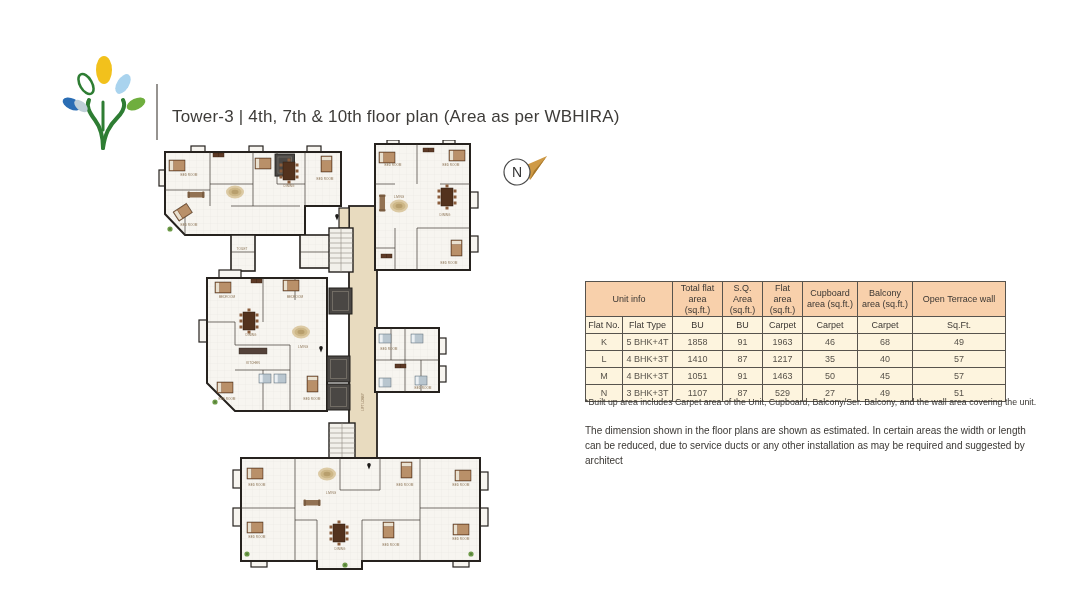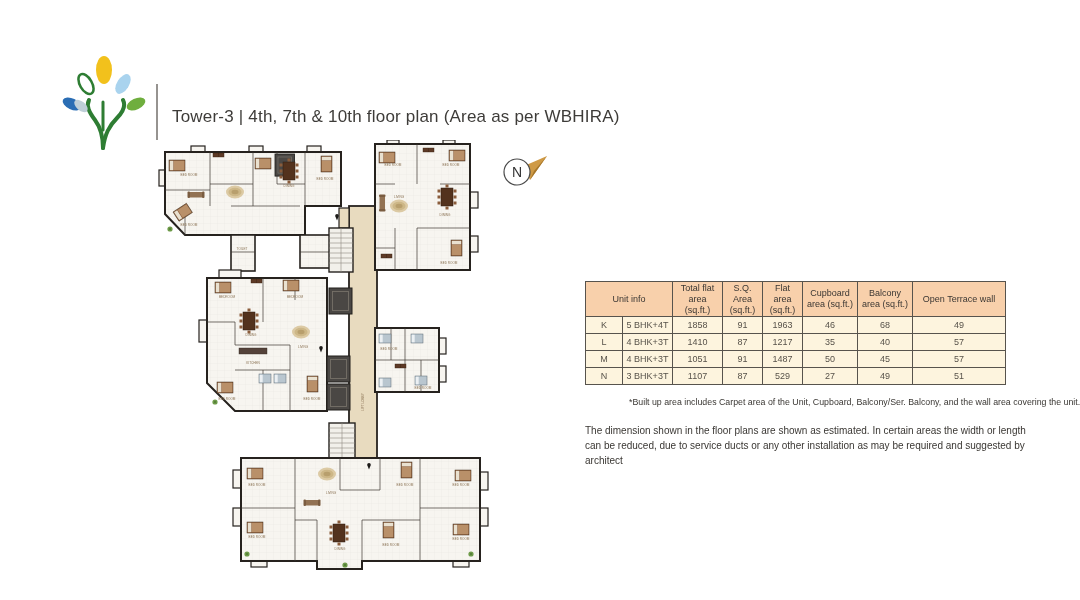--- a/index.html
+++ b/index.html
@@ -10,21 +10,21 @@
   #title-sep{left:156px;top:84px;width:2px;height:56px;background:#969390;}
   #page-title{left:172px;top:107px;font-size:17px;color:#3e3c39;letter-spacing:.2px;}
   #compass{left:495px;top:150px;}
   #plan{left:155px;top:140px;}
   table.area-table{position:absolute;left:585px;top:281px;border-collapse:collapse;
        font-size:9px;line-height:1.2;color:#3b3733;text-align:center;table-layout:fixed;}
   .area-table th,.area-table td{border:1px solid #57534d;padding:1px 2px;font-weight:normal;}
   .area-table thead tr.grp th{background:#f8d0ab;height:25px;}
   .area-table thead tr.sub th{background:#fdf4de;height:14px;}
   .area-table tbody td{background:#fdf4de;height:14px;color:#57524a;}
-  #footnote{left:585px;top:397px;font-size:8.8px;color:#3a3733;white-space:nowrap;margin-left:44px;}
+  #footnote{left:585px;top:397px;font-size:8.8px;color:#3a3733;white-space:nowrap;}
   #disclaimer{left:585px;top:423px;width:446px;font-size:10px;line-height:1.5;color:#3a3733;}
   svg text.rl{font-family:"Liberation Sans",sans-serif;font-size:3.1px;fill:#8b7355;text-anchor:middle;}
 </style>
 </head>
 <body>
 
 <svg id="logo" class="abs" width="92" height="100" viewBox="0 0 90 100">
   <g fill="none" stroke="#2e7d33" stroke-width="4" stroke-linecap="round">
     <path d="M44,98 C44,86 42,78 36,70 C30,62 27,56 30,50"></path>
     <path d="M44,98 C46,84 50,76 58,68 C64,62 67,56 64,50"></path>
@@ -273,20 +273,30 @@
   <thead>
     <tr class="grp">
       <th colspan="2">Unit info</th>
       <th>Total flat area (sq.ft.)</th>
       <th>S.Q. Area (sq.ft.)</th>
       <th>Flat area (sq.ft.)</th>
       <th>Cupboard area (sq.ft.)</th>
       <th>Balcony area (sq.ft.)</th>
       <th>Open Terrace wall</th>
     </tr>
+    <tr class="sub">
+      <th>Flat No.</th>
+      <th>Flat Type</th>
+      <th>BU</th>
+      <th>BU</th>
+      <th>Carpet</th>
+      <th>Carpet</th>
+      <th>Carpet</th>
+      <th>Sq.Ft.</th>
+    </tr>
   </thead>
   <tbody>
     <tr>
       <td>K</td>
       <td>5 BHK+4T</td>
       <td>1858</td>
       <td>91</td>
       <td>1963</td>
       <td>46</td>
       <td>68</td>
@@ -300,21 +310,21 @@
       <td>1217</td>
       <td>35</td>
       <td>40</td>
       <td>57</td>
     </tr>
     <tr>
       <td>M</td>
       <td>4 BHK+3T</td>
       <td>1051</td>
       <td>91</td>
-      <td>1487</td>
+      <td>1463</td>
       <td>50</td>
       <td>45</td>
       <td>57</td>
     </tr>
     <tr>
       <td>N</td>
       <td>3 BHK+3T</td>
       <td>1107</td>
       <td>87</td>
       <td>529</td>

